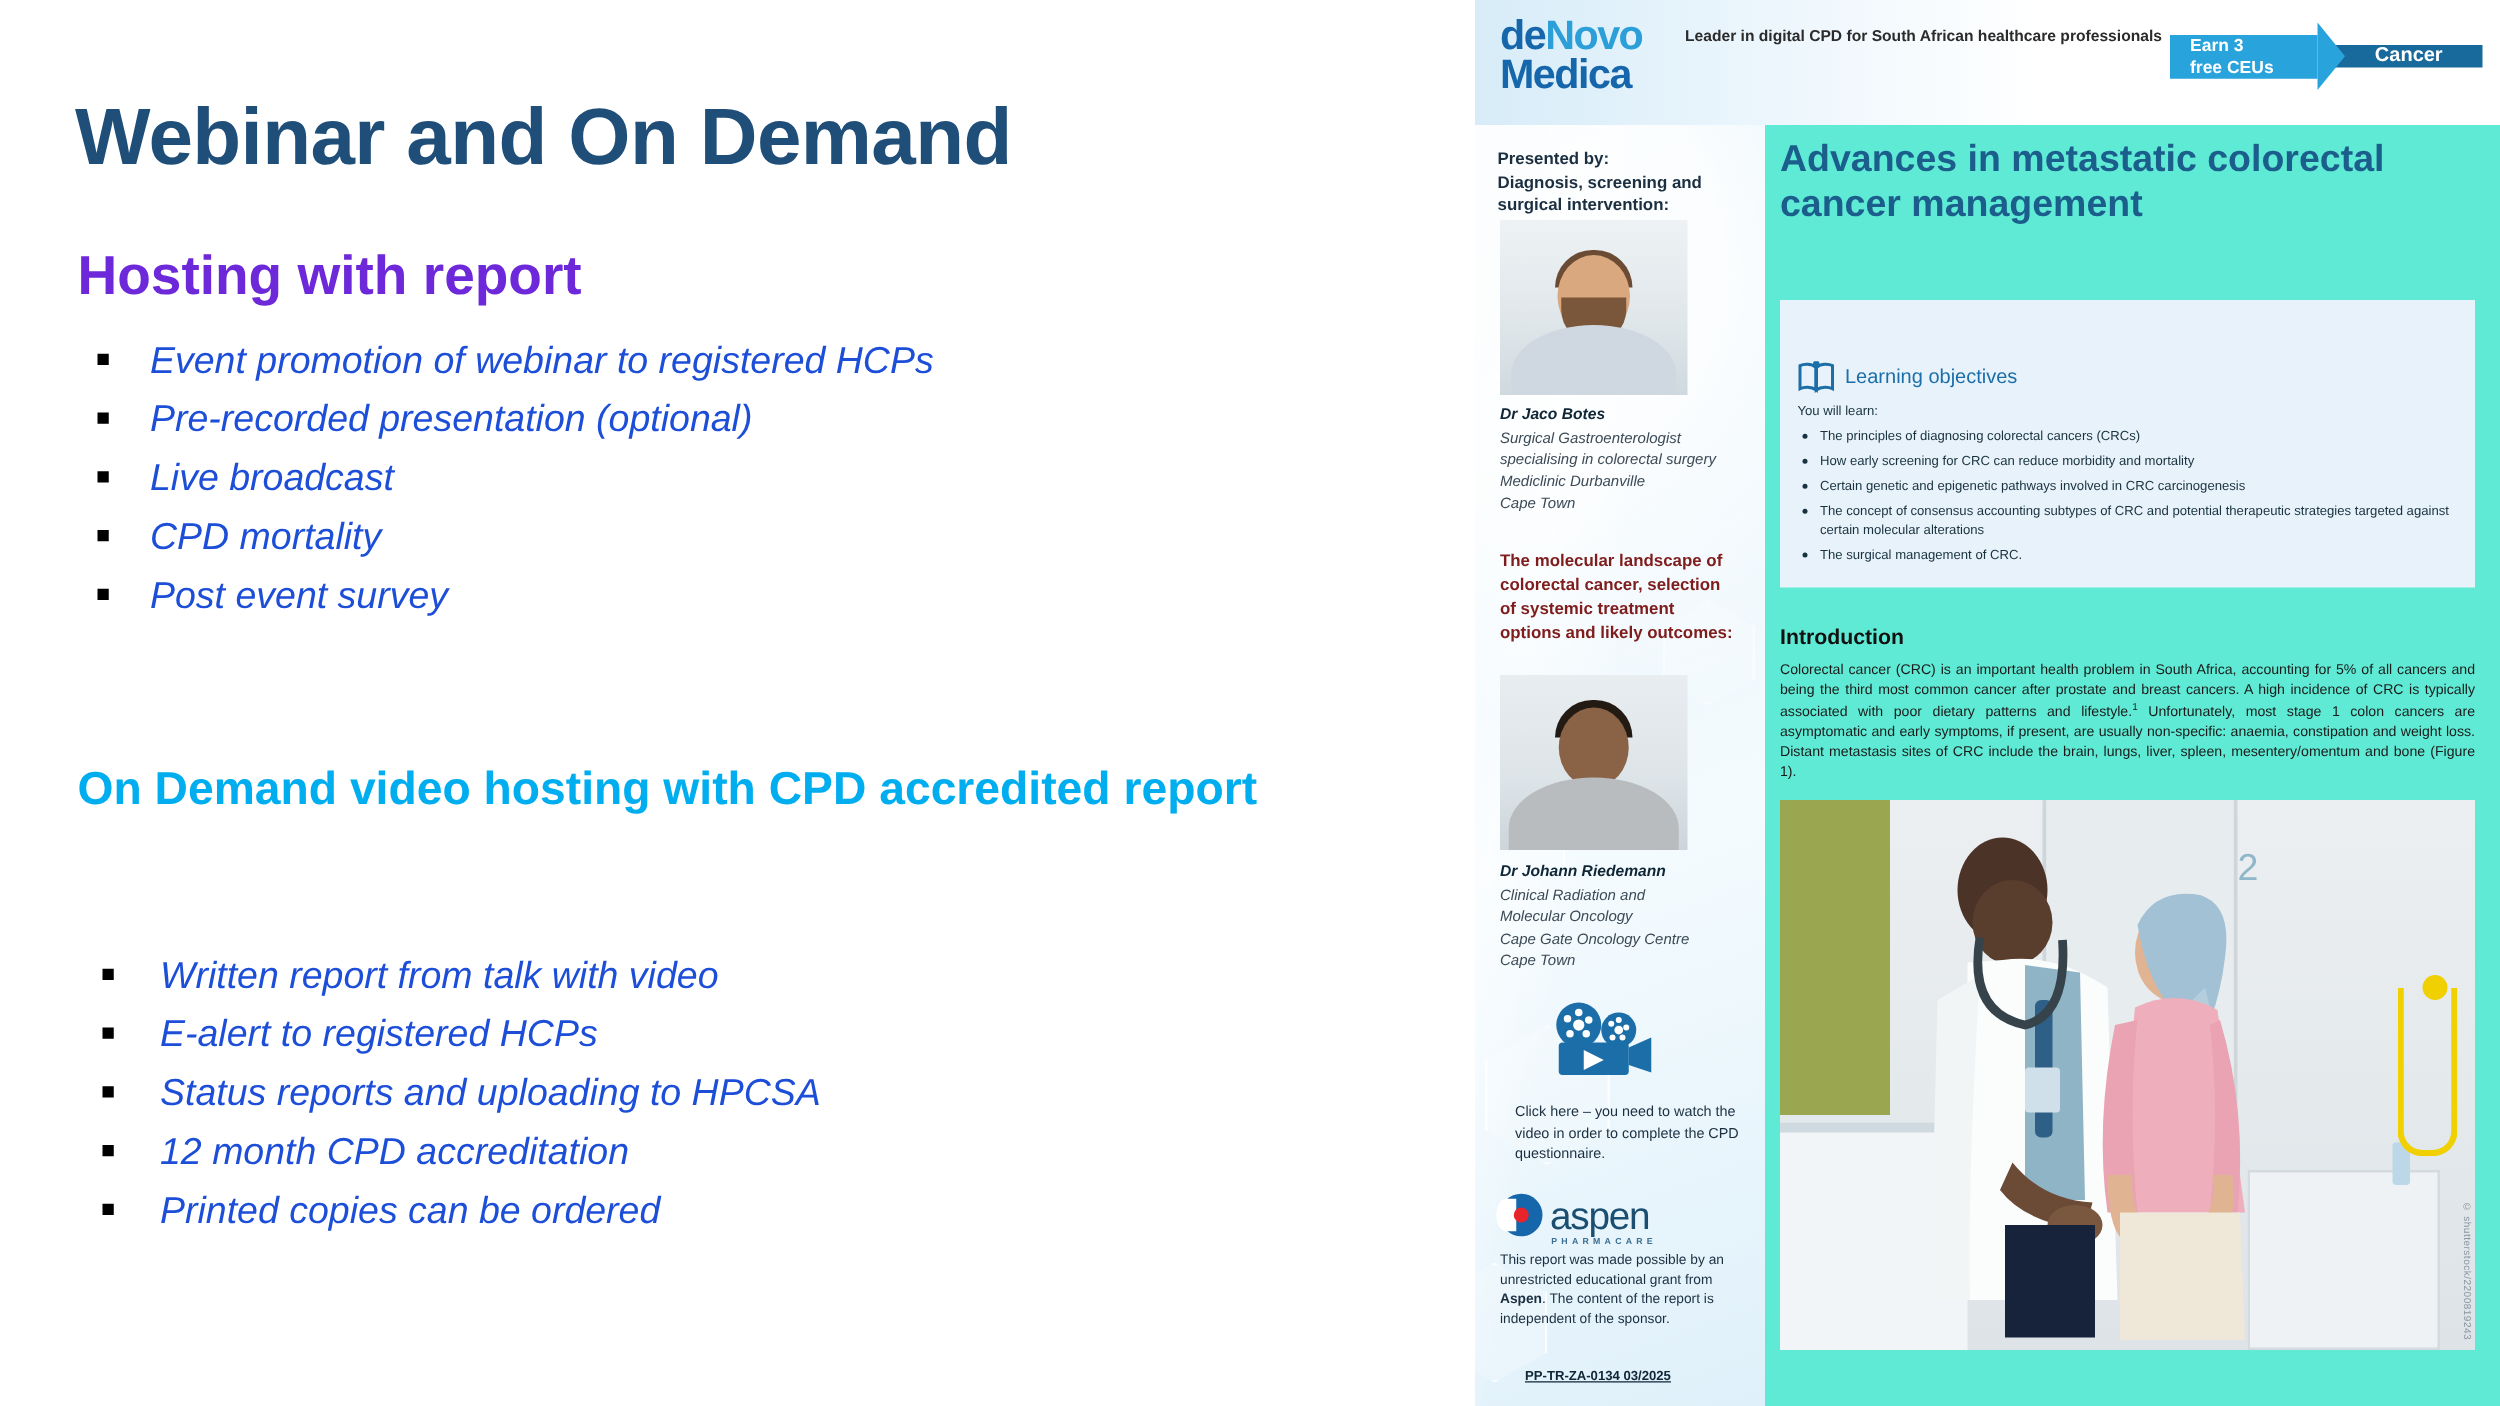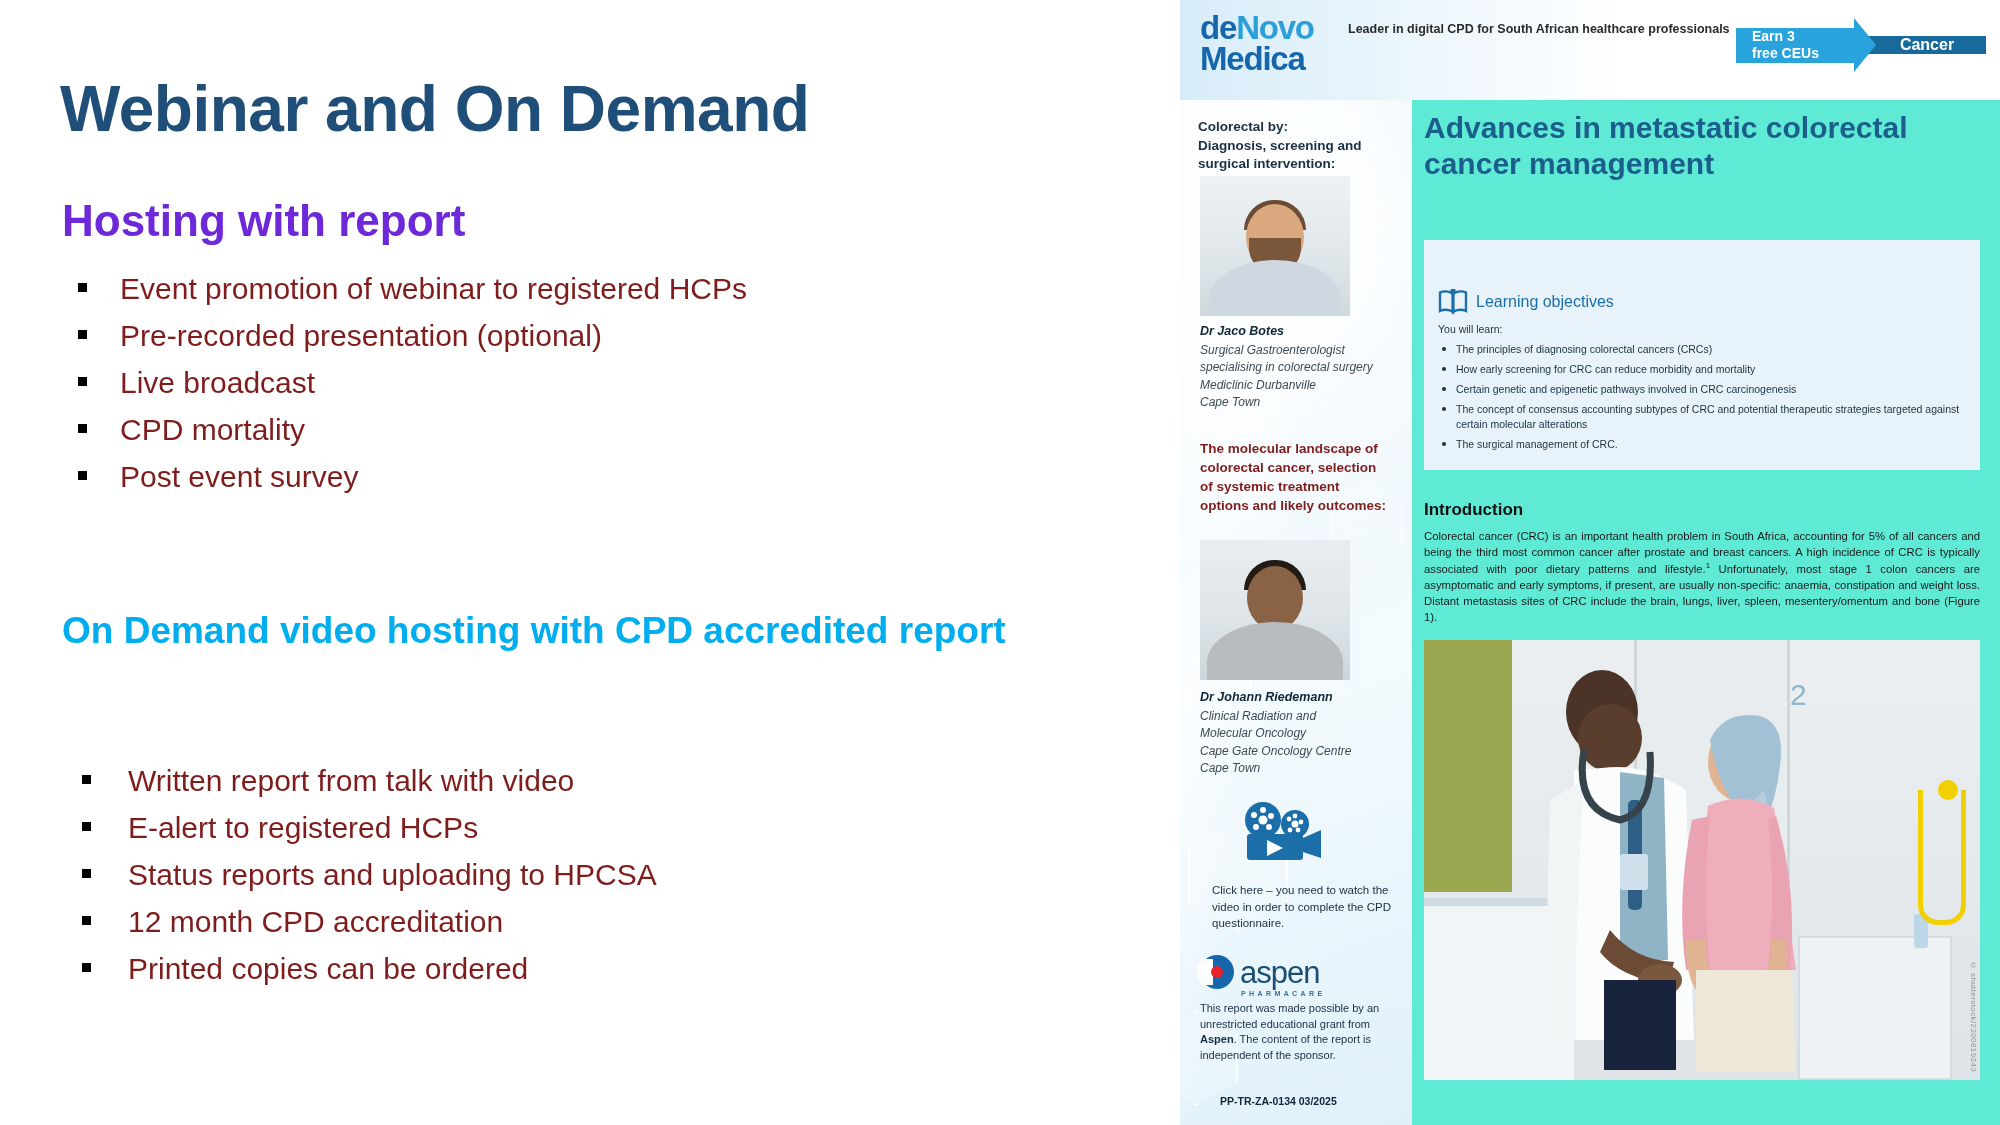--- a/index.html
+++ b/index.html
@@ -56,24 +56,25 @@
     width: 1000px;
   }
   ul.bl {
     list-style: none;
     margin: 0; padding: 0;
   }
   ul.bl li {
     position: relative;
     padding-left: 42px;
     font-size: 30px;
-    color: #7f1d1d;
+    color: #1d4ed8;
     line-height: 1.37;
     margin: 0 0 6px 0;
     white-space: nowrap;
+    font-style: italic;
   }
   ul.bl.wide li { padding-left: 46px; }
   ul.bl li .sq {
     position: absolute;
     left: 0; top: 15px;
     width: 9px; height: 9px;
     background: #000;
   }
 
   
@@ -313,20 +314,21 @@
     line-height: 1.42;
     width: 200px;
   }
   .aspen-note b { font-weight: bold; }
   .doc-code {
     position: absolute;
     left: 40px; top: 1095px;
     font-size: 10.5px;
     font-weight: bold;
     color: #0f2636;
+    text-decoration: underline;
   }
 
   
   .doc-main {
     position: absolute;
     left: 232px; top: 100px;
     width: 588px; height: 1025px;
     background: #5eead4;
   }
   .doc-h1 {
@@ -512,21 +514,21 @@
       <div class="cpd-left">
         <span>Earn 3</span>
         <span>free CEUs</span>
       </div>
       <div class="cpd-arrow"></div>
       <div class="cpd-right">Cancer</div>
     </div>
   </div>
 
   <div class="sb-title">
-    <div>Colorectal by:</div>
+    <div>Presented by:</div>
     <div>Diagnosis, screening and surgical intervention:</div>
   </div>
 
   <div class="sb-photo p1">
     <div class="hair"></div>
     <div class="face"></div>
     <div class="beard"></div>
     <div class="shoulders"></div>
   </div>
 

